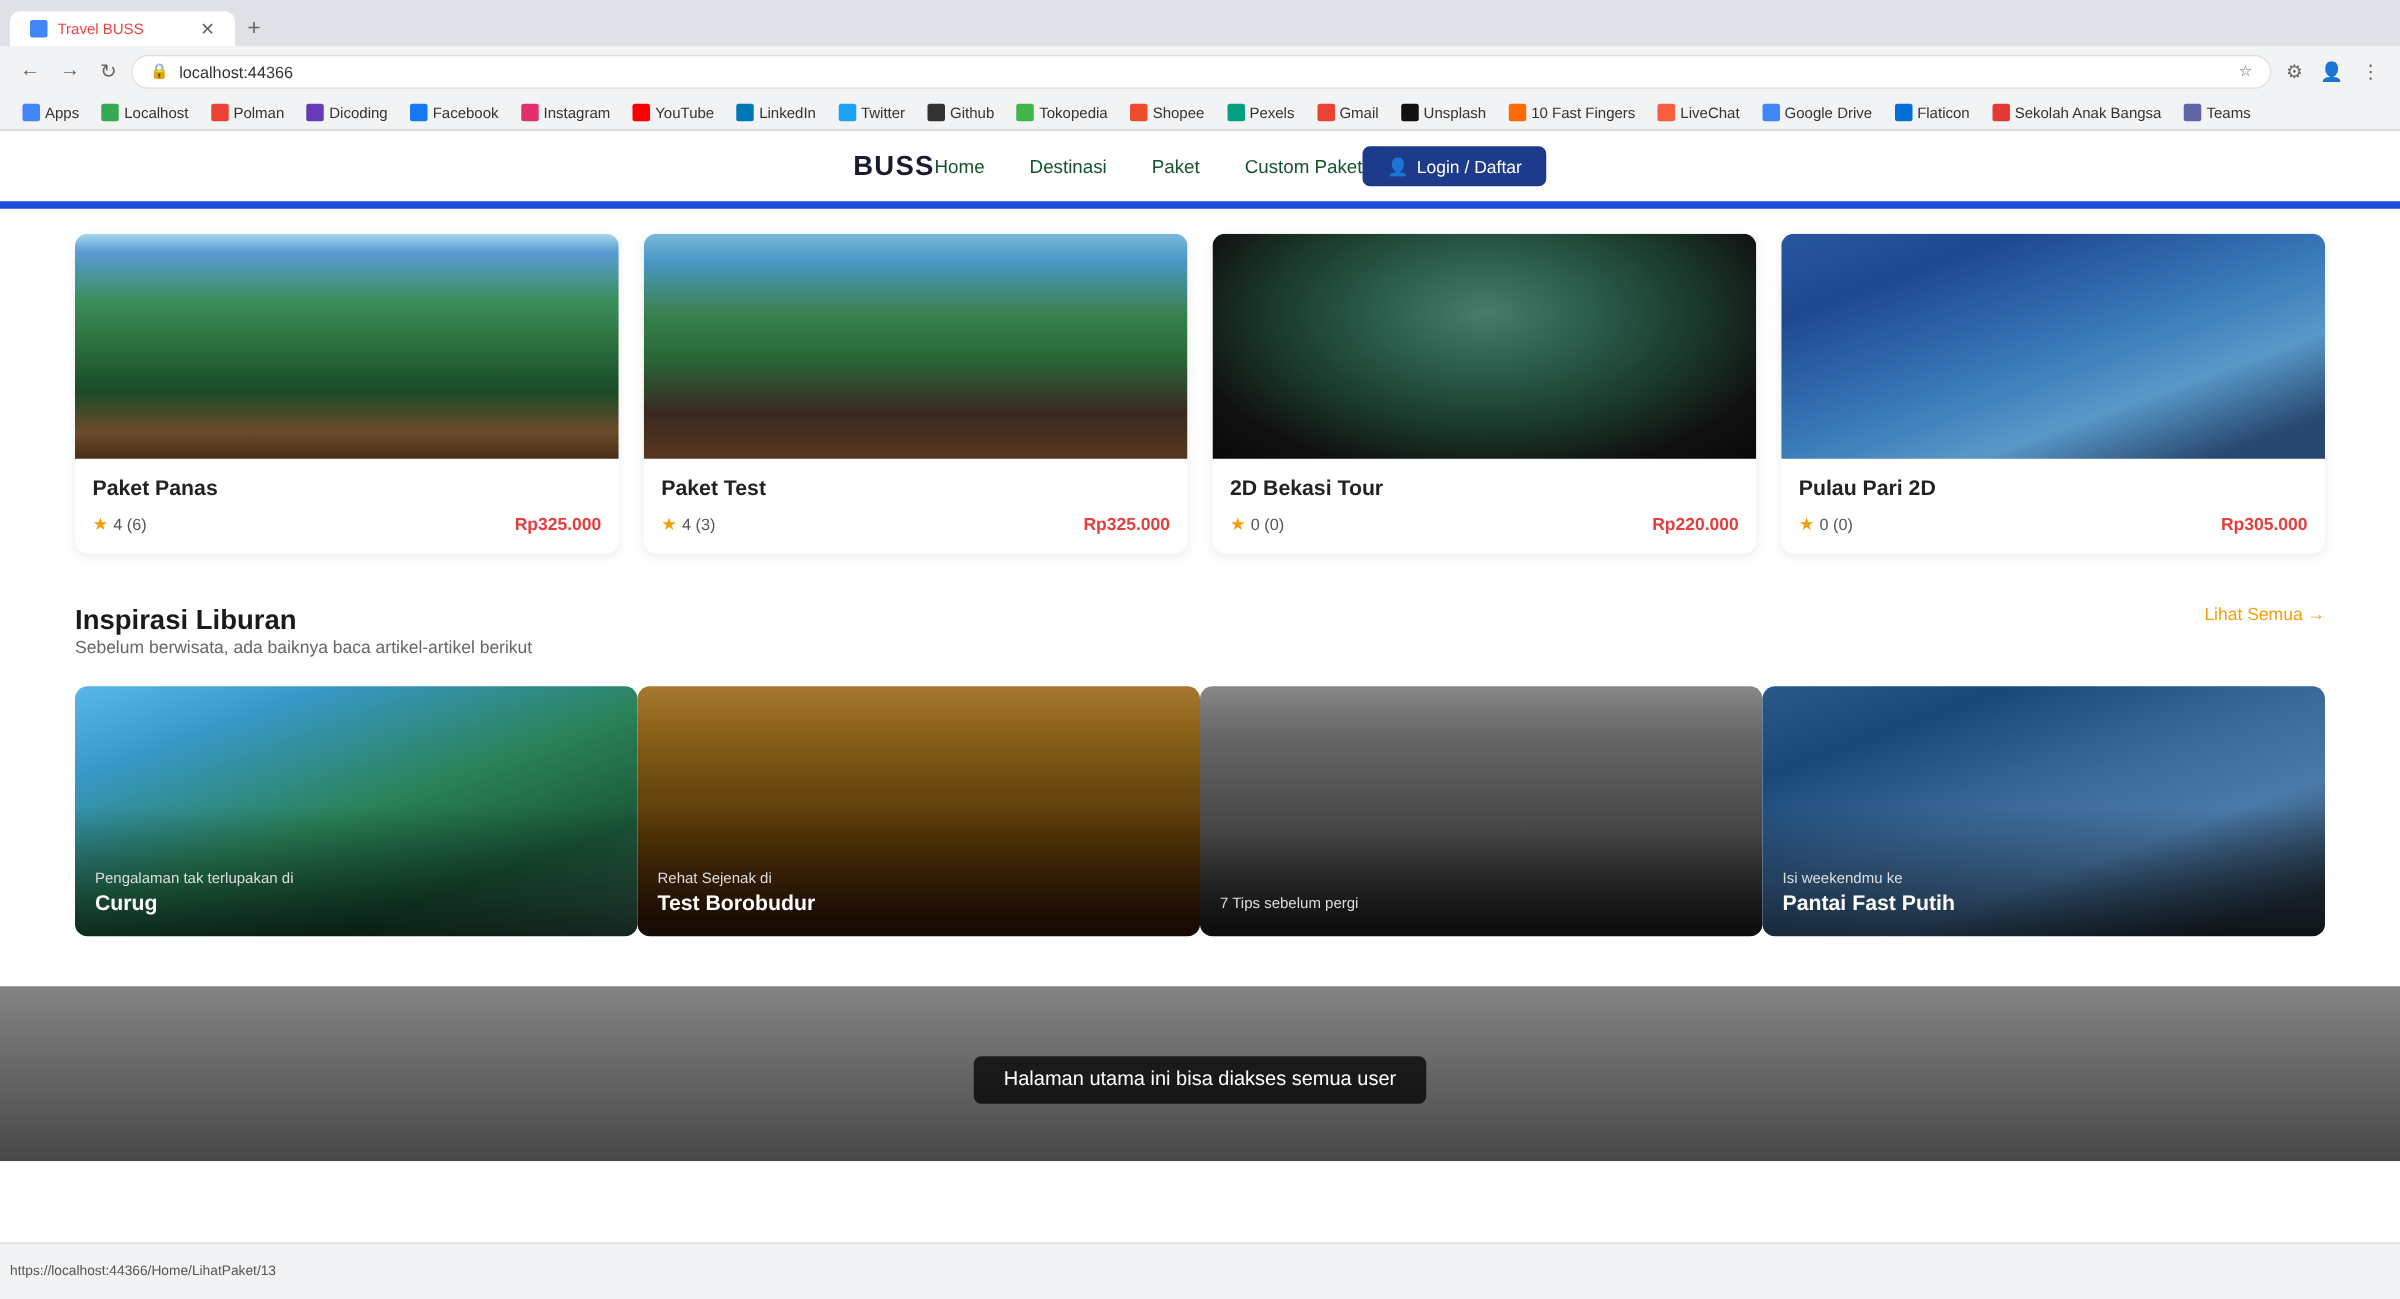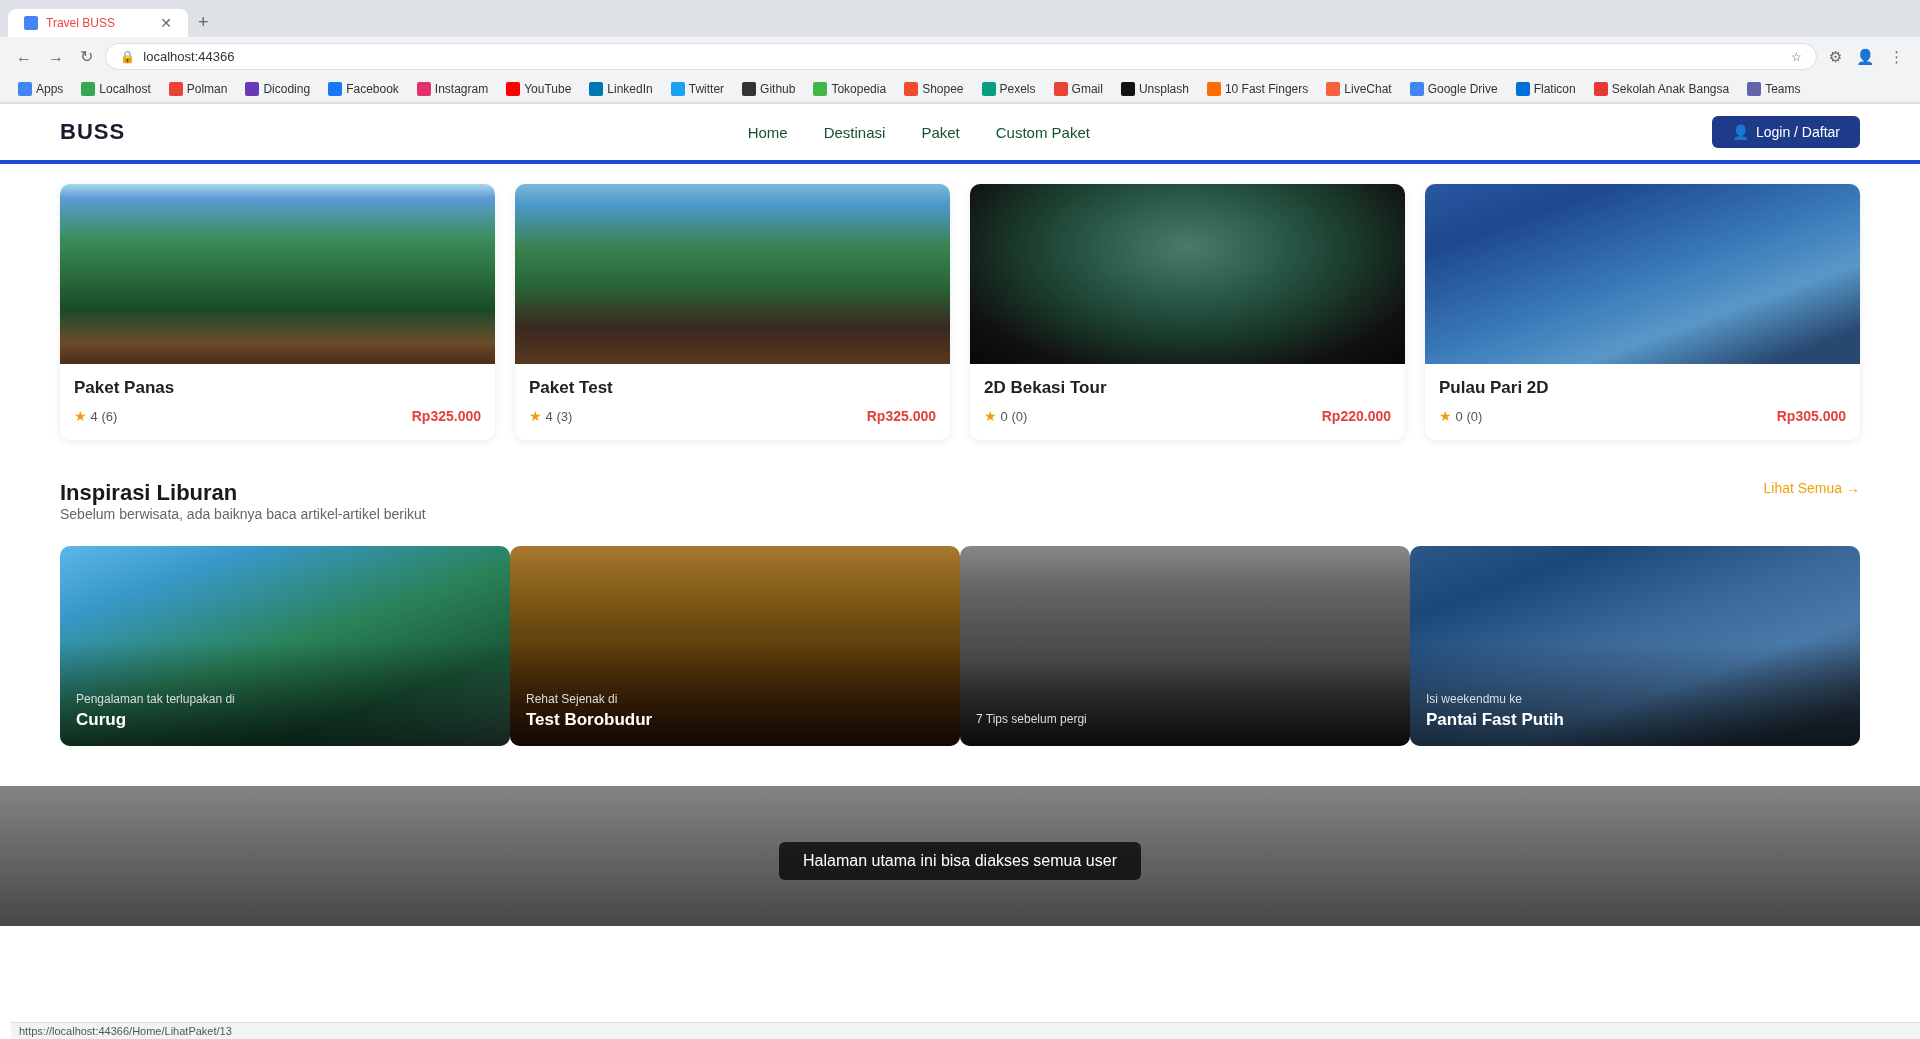--- a/index.html
+++ b/index.html
@@ -20,27 +20,27 @@
     .url-text { font-size: 13px; color: #333; flex: 1; }
     .url-icon { font-size: 12px; color: #666; }
     .browser-actions { display: flex; align-items: center; gap: 6px; }
     .b-action { background: none; border: none; cursor: pointer; font-size: 15px; color: #666; padding: 4px; }
 
     .bookmarks-bar { display: flex; align-items: center; padding: 3px 10px; gap: 2px; overflow: hidden; border-bottom: 1px solid #e0e0e0; background: #f1f3f4; }
     .bookmark-item { display: flex; align-items: center; gap: 4px; padding: 3px 8px; border-radius: 4px; cursor: pointer; white-space: nowrap; font-size: 12px; color: #333; }
     .bm-icon { width: 14px; height: 14px; border-radius: 2px; flex-shrink: 0; }
 
     
-    .status-bar { position: fixed; bottom: 0; left: 11px; right: 0; background: #f1f3f4; border-top: 1px solid #ddd; padding: 2px 8px; font-size: 11px; color: #555; z-index: 100; }
+    .status-bar { position: fixed; bottom: 0; left: 0; right: 0; background: #f1f3f4; border-top: 1px solid #ddd; padding: 16px 8px; font-size: 11px; color: #555; z-index: 100; }
 
     
     .app { background: #fff; min-height: 600px; }
 
     
-    .nav { display: flex; align-items: center; justify-content: space-between; padding: 12px 60px; border-bottom: 4px solid #1d4ed8; }
+    .nav { display: flex; align-items: center; justify-content: center; padding: 12px 60px; border-bottom: 6px solid #1d4ed8; }
     .nav-logo { font-size: 22px; font-weight: 800; color: #1a1a2e; letter-spacing: 1px; }
     .nav-links { display: flex; align-items: center; gap: 36px; }
     .nav-link { font-size: 15px; color: #14532d; text-decoration: none; cursor: pointer; }
     .login-btn { background: #1e3a8a; color: #fff; border: none; border-radius: 6px; padding: 8px 20px; font-size: 14px; cursor: pointer; display: flex; align-items: center; gap: 6px; }
 
     
     .main-content { padding: 20px 60px 0; }
 
     
     .cards-row { display: grid; grid-template-columns: repeat(4, 1fr); gap: 20px; margin-bottom: 40px; }

